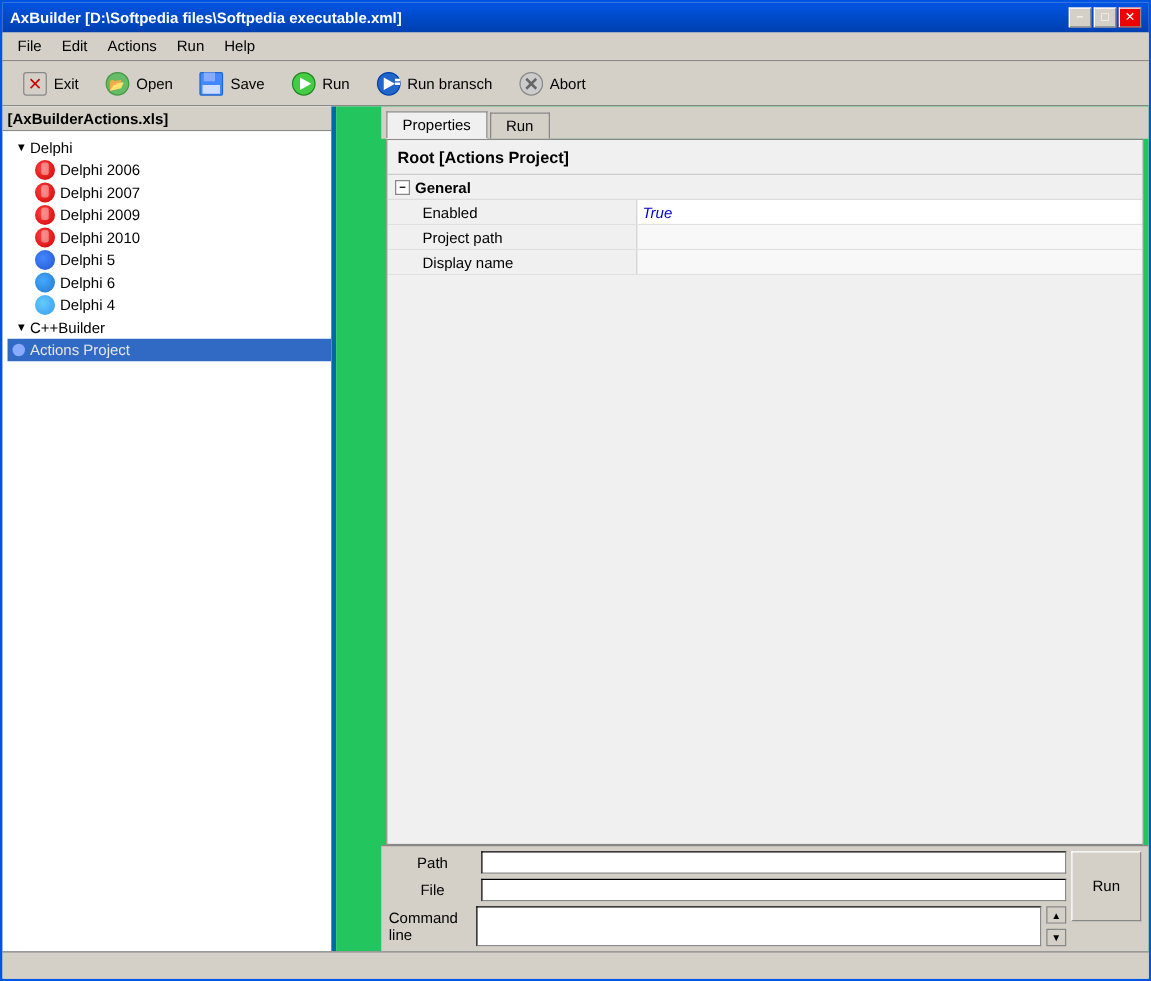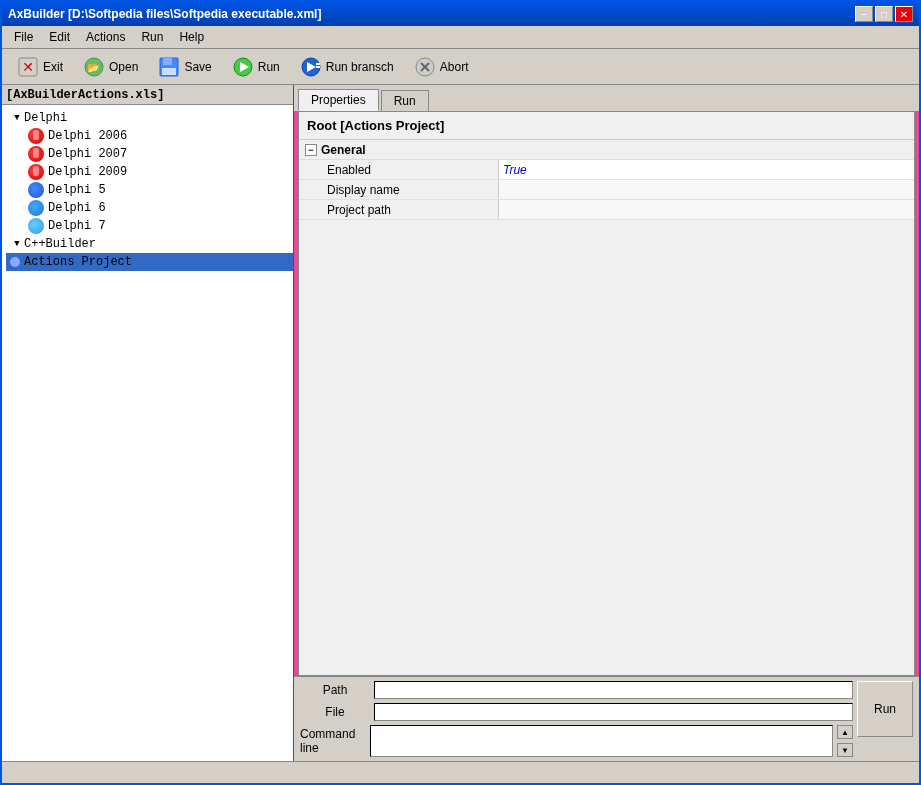--- a/index.html
+++ b/index.html
@@ -106,28 +106,27 @@
 
     
     .main-content {
       display: flex;
       flex: 1;
       overflow: hidden;
     }
 
     
     .left-panel {
-      width: 292px;
+      width: 267px;
       background: white;
-      border-right: 1px solid #0369a1;
+      border-right: 4px solid #0369a1;
       display: flex;
       flex-direction: column;
       flex-shrink: 0;
       overflow: hidden;
-      font-family: Liberation Mono, monospace;
     }
     .left-panel-header {
       background: #d4d0c8;
       border-bottom: 1px solid #888;
       padding: 2px 4px;
       font-size: 12px;
       font-weight: bold;
       height: 20px;
       display: flex;
       align-items: center;
@@ -162,21 +161,22 @@
     }
     .tree-indent-1 { margin-left: 4px; }
     .tree-indent-2 { margin-left: 22px; }
 
     
     .right-panel {
       flex: 1;
       display: flex;
       flex-direction: column;
       overflow: hidden;
-      background: #ec4899;
+      background: #22c55e;
+      padding-left: 36px;
     }
 
     
     .tabs {
       display: flex;
       align-items: flex-end;
       padding: 4px 4px 0;
       background: #d4d0c8;
       flex-shrink: 0;
     }
@@ -531,38 +531,42 @@
         </div>
         <div class="tree-item tree-indent-2">
           <span class="delphi-icon"></span>
           <span>Delphi 2007</span>
         </div>
         <div class="tree-item tree-indent-2">
           <span class="delphi-icon"></span>
           <span>Delphi 2009</span>
         </div>
         <div class="tree-item tree-indent-2">
+          <span class="delphi-icon"></span>
+          <span>Delphi 2010</span>
+        </div>
+        <div class="tree-item tree-indent-2">
           <span class="delphi5-icon"></span>
           <span>Delphi 5</span>
         </div>
         <div class="tree-item tree-indent-2">
           <span class="delphi6-icon"></span>
           <span>Delphi 6</span>
         </div>
         <div class="tree-item tree-indent-2">
           <span class="delphi7-icon"></span>
-          <span>Delphi 7</span>
+          <span>Delphi 4</span>
         </div>
 
         <div class="tree-item tree-indent-1">
           <span class="tree-expand">▼</span>
           <span>C++Builder</span>
         </div>
 
-        <div class="tree-item tree-indent-1 selected-outline" style="background:#316ac5; color:#000000;">
+        <div class="tree-item tree-indent-1 selected-outline" style="background:#316ac5; color:#e5e5e5;">
           <span class="blue-dot" style="background:#88aaff;"></span>
           <span>Actions Project</span>
         </div>
       </div>
     </div>
 
     <div class="right-panel">
 
       <div class="tabs">
         <div class="tab active">Properties</div>
@@ -574,25 +578,25 @@
 
         <div class="prop-section-header">
           <div class="prop-section-toggle">−</div>
           <span>General</span>
         </div>
         <div class="prop-row">
           <div class="prop-name">Enabled</div>
           <div class="prop-value">True</div>
         </div>
         <div class="prop-row">
+          <div class="prop-name">Project path</div>
+          <div class="prop-value empty"></div>
+        </div>
+        <div class="prop-row">
           <div class="prop-name">Display name</div>
-          <div class="prop-value empty"></div>
-        </div>
-        <div class="prop-row">
-          <div class="prop-name">Project path</div>
           <div class="prop-value empty"></div>
         </div>
 
         <div style="flex:1; background:#f0f0f0;"></div>
       </div>
 
       <div class="run-panel">
         <div style="display:flex; gap:4px; align-items:flex-start;">
           <div style="flex:1; display:flex; flex-direction:column; gap:4px;">
             <div class="run-row">

